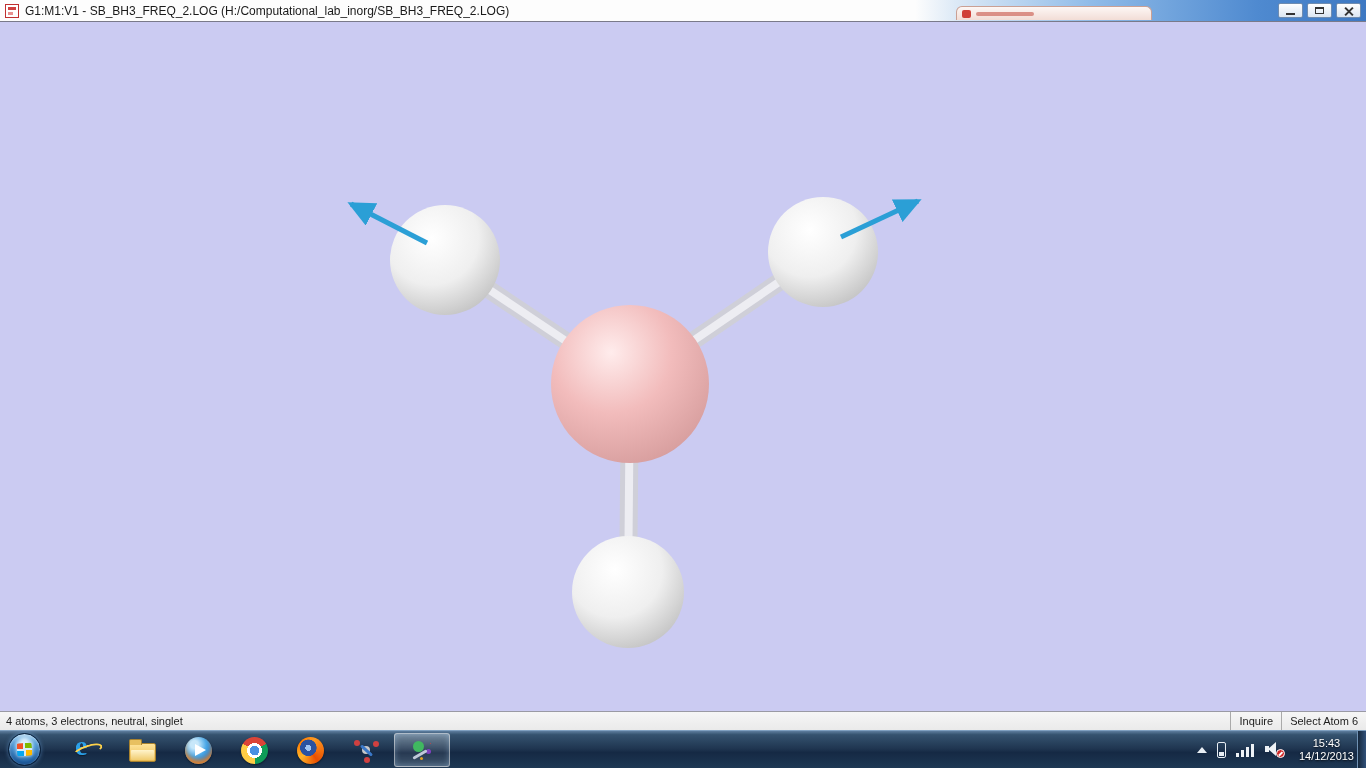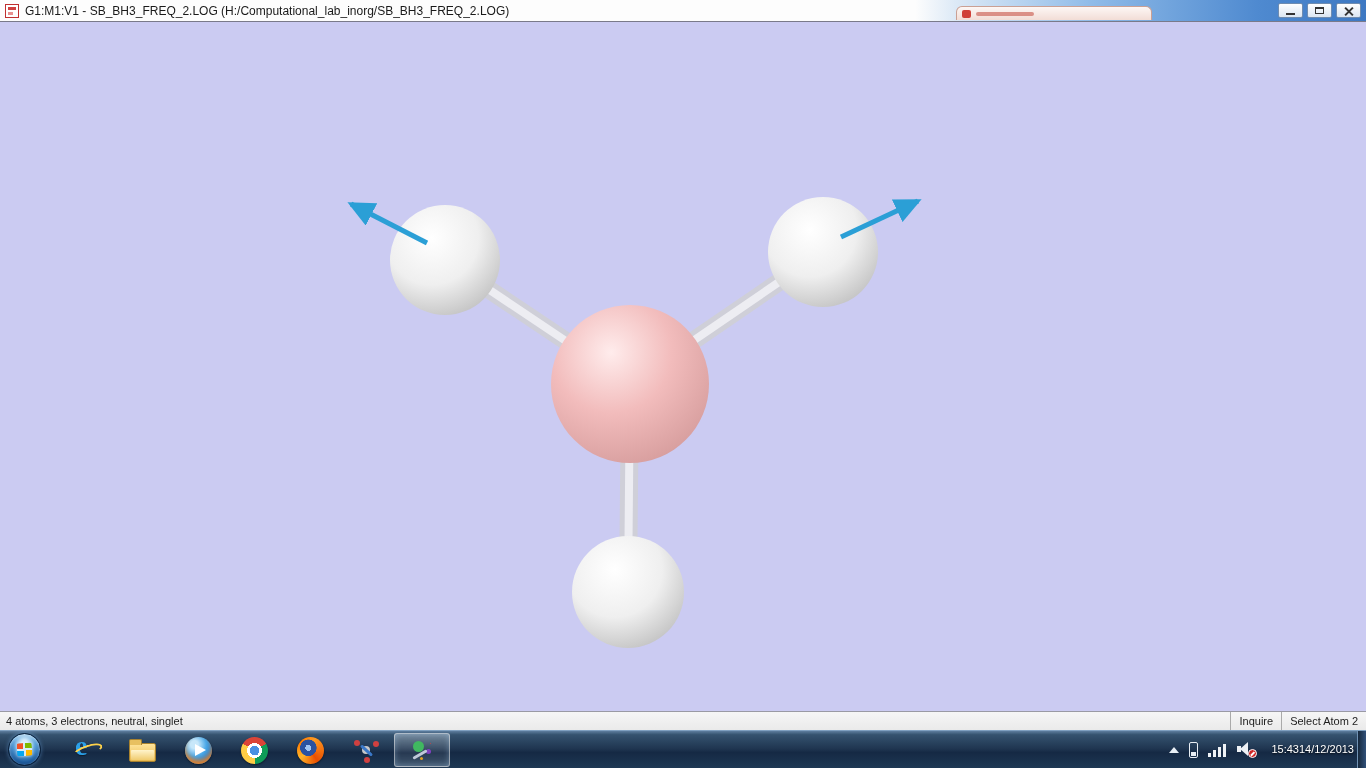--- a/index.html
+++ b/index.html
@@ -135,21 +135,21 @@
     background-position:0 100%,5px 100%,10px 100%,15px 100%; }
   .vol-icon { width:20px; height:15px; position:relative; cursor:pointer; }
   .vol-icon::before { content:""; position:absolute; left:0; top:4px; width:4px; height:6px;
     background:#eef2f6; }
   .vol-icon::after { content:""; position:absolute; left:3px; top:0; width:0; height:0;
     border-right:8px solid #eef2f6; border-top:7px solid transparent; border-bottom:7px solid transparent; }
   .vol-badge { position:absolute; right:0; bottom:-1px; width:9px; height:9px; border-radius:50%;
     background:#d02828; border:1px solid #fff; }
   .vol-badge::before { content:""; position:absolute; left:1px; top:3px; width:5px; height:1.5px;
     background:#fff; transform:rotate(-45deg); }
-  .clock { display:flex; align-items:center; justify-content:center;
+  .clock { display:flex; flex-direction:column; align-items:center; justify-content:center;
     color:#ffffff; font-size:11px; line-height:13px; text-shadow:0 1px 2px rgba(0,0,0,.8);
     cursor:pointer; margin-left:4px; }
   .show-desktop { position:absolute; right:0; top:0; width:9px; height:38px;
     background:linear-gradient(90deg,#16283c,#31517a); border-left:1px solid #7092b4; cursor:pointer; }
 </style>
 </head>
 <body>
 
 <div class="screen">
 
@@ -207,21 +207,21 @@
           <line x1="427" y1="221" x2="351" y2="182" stroke="#2b9fd6" stroke-width="5" marker-end="url(#arrowhead)"></line>
           <line x1="841" y1="215" x2="918" y2="179" stroke="#2b9fd6" stroke-width="5" marker-end="url(#arrowhead)"></line>
         </g>
     </svg>
   </div>
 
   <div class="statusbar">
     <span class="status-left">4 atoms, 3 electrons, neutral, singlet</span>
     <div class="status-right">
       <span class="status-seg">Inquire</span>
-      <span class="status-seg">Select Atom 2</span>
+      <span class="status-seg">Select Atom 6</span>
     </div>
   </div>
 
   <div class="taskbar">
     <div class="start-orb">
       <div class="win-flag"></div>
     </div>
 
     <div class="task-icons">
       <div class="task-slot">

